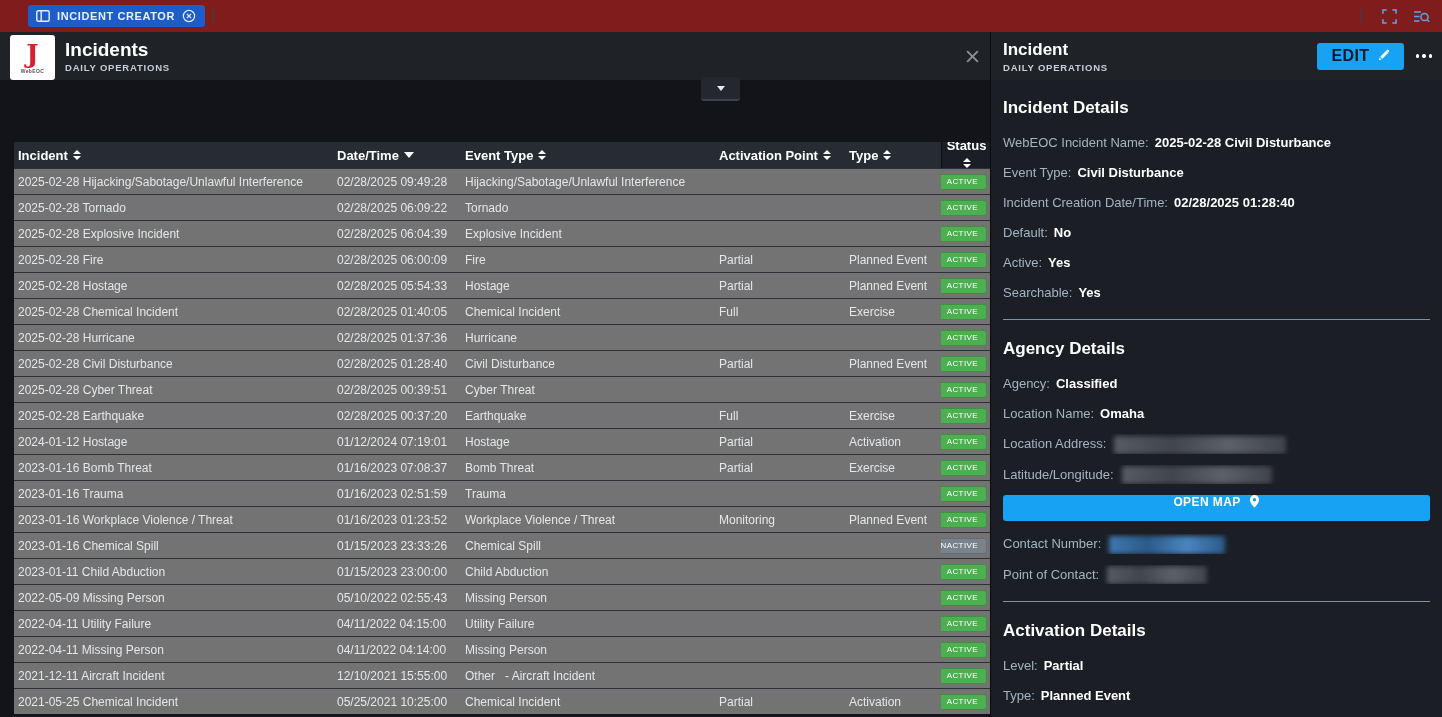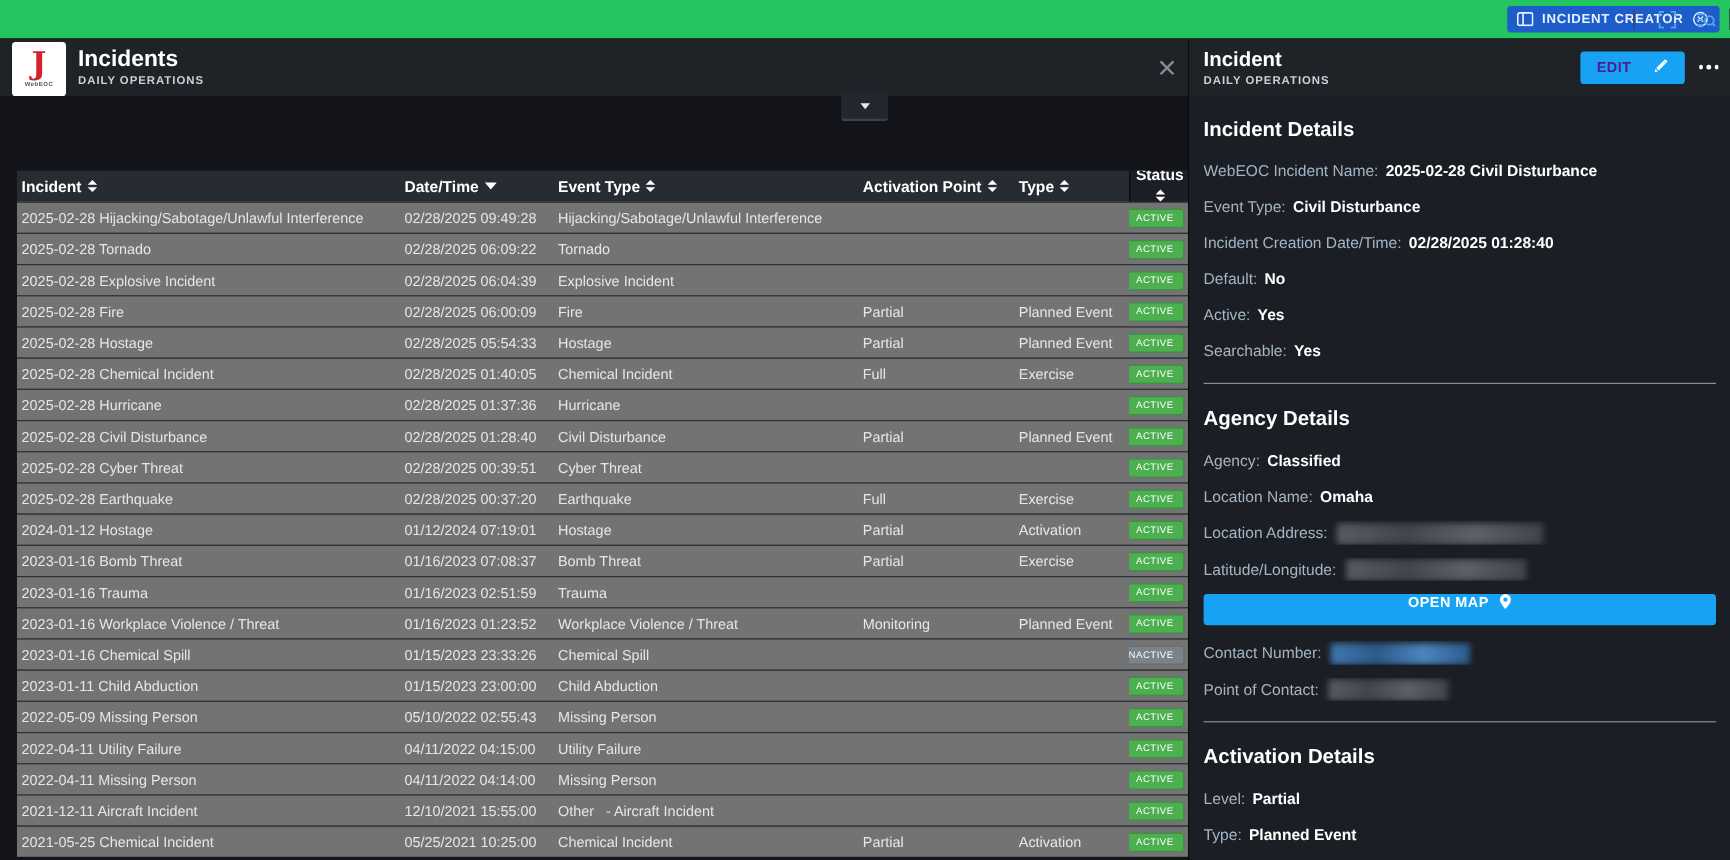--- a/index.html
+++ b/index.html
@@ -1,21 +1,21 @@
 <!DOCTYPE html>
 <html><head>
 <meta charset="utf-8">
 <style>
   * { margin:0; padding:0; box-sizing:border-box; }
   html,body { width:1442px; height:717px; overflow:hidden; background:#0d0f12;
     font-family:"Liberation Sans","DejaVu Sans",sans-serif; }
   .app { width:1442px; height:717px; display:flex; flex-direction:column; }
 
   
-  .topbar { height:32px; background:#22c55e; display:flex; align-items:center; flex:0 0 32px; position:relative;justify-content:flex-end; }
+  .topbar { height:32px; background:#7f1d1d; display:flex; align-items:center; flex:0 0 32px; position:relative; }
   .tab { margin-left:28px; height:22px; background:#1d5dc9; border-radius:3px; display:flex; align-items:center;
     gap:7px; padding:0 9px 0 8px; cursor:pointer; }
   .tab-label { color:#e8f0ff; font-size:11px; font-weight:bold; letter-spacing:.6px; }
   .tab svg { display:block; }
   .tab-divider { width:1px; height:18px; background:#3a4048; margin-left:8px; }
   .topbar-right { position:absolute; right:12px; top:0; height:32px; display:flex; align-items:center; gap:16px; }
   .topbar-right .vdiv { width:1px; height:16px; background:#3a4048; margin-right:4px; }
   .icon-btn { display:flex; align-items:center; justify-content:center; cursor:pointer; }
 
   
@@ -54,22 +54,22 @@
   .cell { display:flex; align-items:center; color:#e4e7ea; font-size:12px; padding:0 4px; overflow:hidden; white-space:pre; }
   .cell-status { justify-content:flex-end; padding-right:3px; }
   .badge { font-size:8px; font-weight:normal; letter-spacing:.4px; color:#fff; padding:3px 8px; border-radius:3px; line-height:1; }
   .badge-active { background:#4caf50; border:1px solid #3d9140; }
   .badge-inactive { background:#7a828a; border:1px solid #666d74; }
 
   
   .right .panel-header { background:#1f2227; padding-left:12px; }
   .right .title-block { margin-left:0; }
   .right-actions { position:absolute; right:10px; top:0; height:48px; display:flex; align-items:center; gap:12px; }
-  .edit-btn { background:#17a2f3; color:#4c1d95; font-size:12px; font-weight:bold; letter-spacing:.4px;
-    border:none; border-radius:3px; height:27px; padding:0 14px; display:flex; align-items:center; gap:18px; cursor:pointer; }
+  .edit-btn { background:#17a2f3; color:#0f172a; font-size:16px; font-weight:bold; letter-spacing:.4px;
+    border:none; border-radius:3px; height:27px; padding:0 14px; display:flex; align-items:center; gap:8px; cursor:pointer; }
   .more-dots { display:flex; gap:3px; cursor:pointer; }
   .more-dots i { width:3.5px; height:3.5px; border-radius:50%; background:#ffffff; display:block; }
 
   .right-body { flex:1; overflow:hidden; padding:16px 12px 0 12px; }
   .section-heading { color:#ffffff; font-size:17px; font-weight:bold; margin:2px 0 15px 0; }
   .field { margin-bottom:11px; font-size:13px; line-height:19px; white-space:nowrap; overflow:hidden; }
   .field-label { color:#a4b4c4; }
   .field-value { color:#ffffff; font-weight:bold; margin-left:6px; }
   .redact { display:inline-block; height:18px; border-radius:2px; filter:blur(2.5px); vertical-align:middle; margin-left:8px; }
   .redact.gray { background:linear-gradient(90deg,#575c62,#41464c,#5c6167,#3f444a); }

